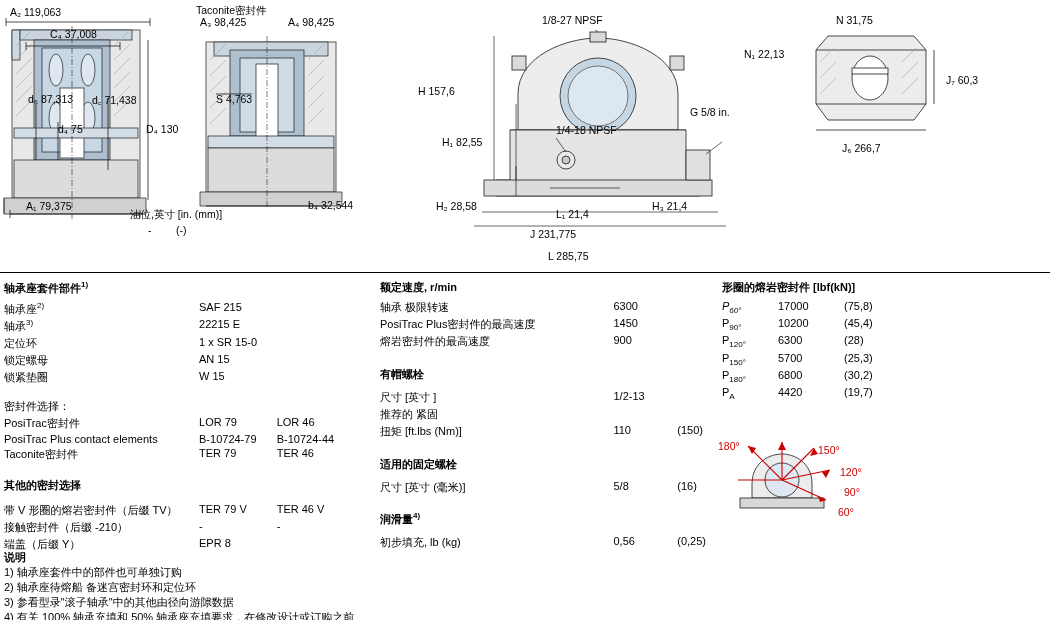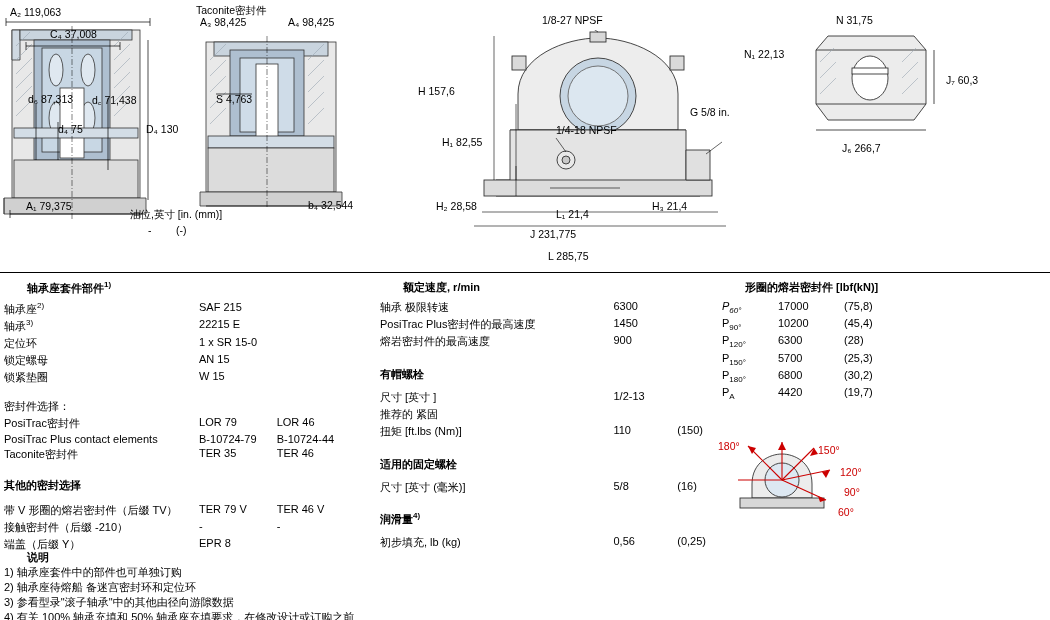--- a/index.html
+++ b/index.html
@@ -12,21 +12,21 @@
   }
   .abs{position:absolute;}
   .dim{font-size:10.5px;white-space:nowrap;}
   .lbl{font-size:10.5px;white-space:nowrap;}
   .sub{font-size:8px;vertical-align:sub;}
   .sup{font-size:8px;vertical-align:super;}
   .line-h{position:absolute;background:#000;height:1px;}
   
   .tbl{border-collapse:collapse;font-size:11px;}
   .tbl td{padding:1px 4px 1px 0;vertical-align:top;white-space:nowrap;}
-  .secthead{font-weight:bold;font-size:11px;margin-left:23px;}
+  .secthead{font-weight:bold;font-size:11px;}
   .note{font-size:11px;line-height:15px;}
   .col-l{width:215px;}
   .val{width:95px;}
   .val2{width:95px;}
   svg{display:block;}
 </style>
 </head>
 <body>
 
 <div class="abs" style="left:0;top:0;width:190px;height:240px;">
@@ -267,21 +267,21 @@
       <td class="val">LOR 79</td>
       <td class="val2">LOR 46</td>
     </tr>
     <tr>
       <td class="col-l">PosiTrac Plus contact elements</td>
       <td class="val">B-10724-79</td>
       <td class="val2">B-10724-44</td>
     </tr>
     <tr>
       <td class="col-l">Taconite密封件</td>
-      <td class="val">TER 35</td>
+      <td class="val">TER 79</td>
       <td class="val2">TER 46</td>
     </tr>
     <tr>
           <td style="height:12px;"></td>
           <td></td>
           <td></td>
         </tr>
     <tr>
       <td class="col-l secthead">其他的密封选择</td>
           <td></td>

